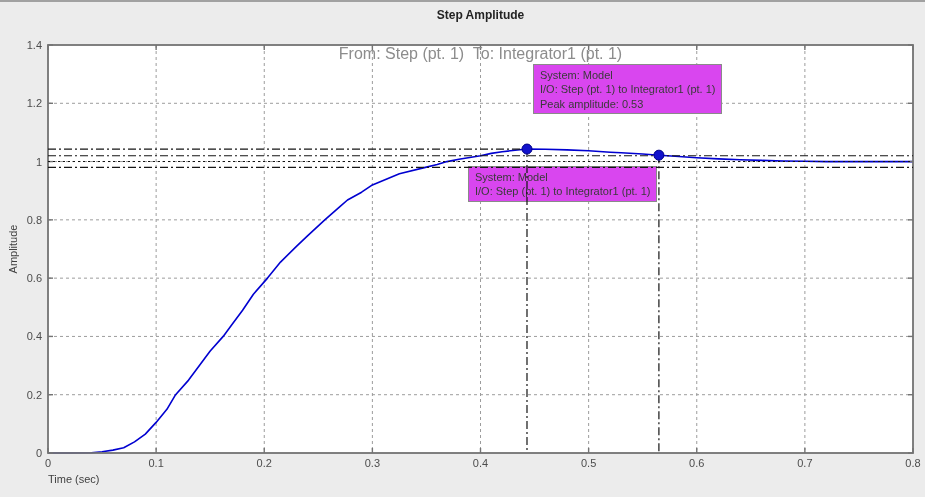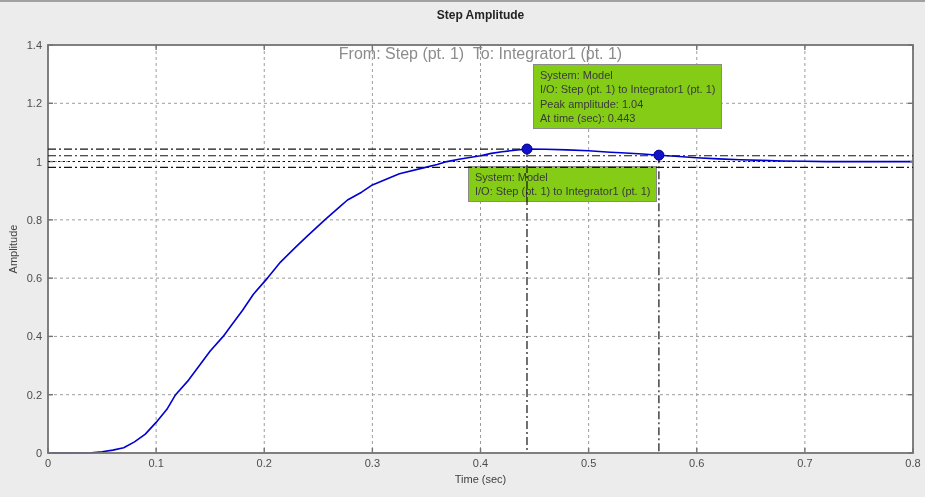--- a/index.html
+++ b/index.html
@@ -7,23 +7,23 @@
   #figure{position:relative;width:925px;height:497px;background:#ececec;overflow:hidden;}
   #top-edge{position:absolute;left:0;top:0;width:925px;height:2px;background:#a1a1a1;}
   #base-svg{position:absolute;left:0;top:0;z-index:1;}
   #tips-layer{position:absolute;left:0;top:0;width:925px;height:497px;z-index:2;pointer-events:none;}
   #overlay-svg{position:absolute;left:0;top:0;z-index:3;pointer-events:none;}
   .hdr{position:absolute;left:48px;width:865px;text-align:center;z-index:4;}
   #plot-title{top:8px;font-size:12px;font-weight:bold;color:#232323;}
   #plot-subtitle{top:24px;font-size:16px;color:#8c8c8c;white-space:pre;margin-top:21px;}
   #y-axis-label{position:absolute;left:13px;top:249px;transform:translate(-50%,-50%) rotate(-90deg);
     font-size:11px;color:#3f3f3f;white-space:nowrap;z-index:4;}
-  #x-axis-label{position:absolute;left:48px;top:473px;width:865px;text-align:center;
+  #x-axis-label{position:absolute;left:48px;top:473px;width:865px;text-align:left;
     font-size:11px;color:#3f3f3f;z-index:4;}
-  .datatip{position:absolute;background:#84cc16;border:1px solid #8a8a8a;
+  .datatip{position:absolute;background:#d946ef;border:1px solid #8a8a8a;
     padding:3px 6px 2px 6px;font-size:11px;line-height:14.4px;color:#3a3a3a;
     white-space:nowrap;pointer-events:auto;box-shadow:0 0 0 0;}
 </style>
 </head>
 <body>
 
 <div id="figure">
   <div id="top-edge"></div>
 
   <svg id="base-svg" width="925" height="497">
@@ -93,22 +93,21 @@
       <text x="42" y="223.85714285714283" text-anchor="end" font-size="11px" fill="#4d4d4d">0.8</text>
       <text x="42" y="165.57142857142856" text-anchor="end" font-size="11px" fill="#4d4d4d">1</text>
       <text x="42" y="107.28571428571428" text-anchor="end" font-size="11px" fill="#4d4d4d">1.2</text>
       <text x="42" y="49" text-anchor="end" font-size="11px" fill="#4d4d4d">1.4</text>
     </svg>
 
   <div id="tips-layer">
       <div class="datatip" style="left: 533px; top: 64px;">
         <div>System: Model</div>
         <div>I/O: Step (pt. 1) to Integrator1 (pt. 1)</div>
-        <div>Peak amplitude: 1.04</div>
-        <div>At time (sec): 0.443</div>
+        <div>Peak amplitude: 0.53</div>
       </div>
       <div class="datatip" style="left: 468px; top: 166px;">
         <div>System: Model</div>
         <div>I/O: Step (pt. 1) to Integrator1 (pt. 1)</div>
       </div>
     </div>
 
   <svg id="overlay-svg" width="925" height="497">
       <line x1="48" y1="149.04000000000002" x2="526.99375" y2="149.04000000000002" stroke="#141414" stroke-width="1.2" stroke-dasharray="8,3,2,3"></line>
       <line x1="526.99375" y1="149.04000000000002" x2="526.99375" y2="453" stroke="#141414" stroke-width="1.2" stroke-dasharray="8,3,2,3"></line>

